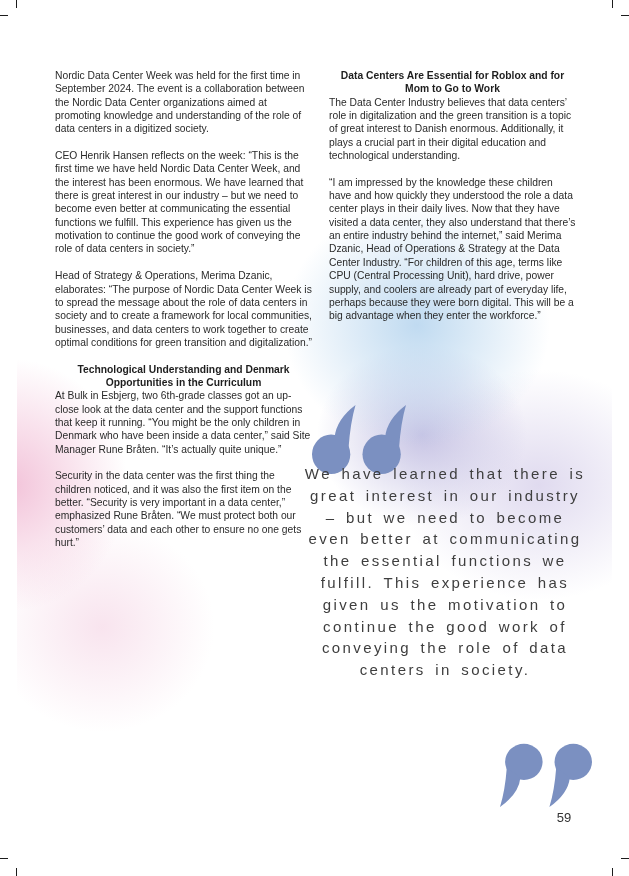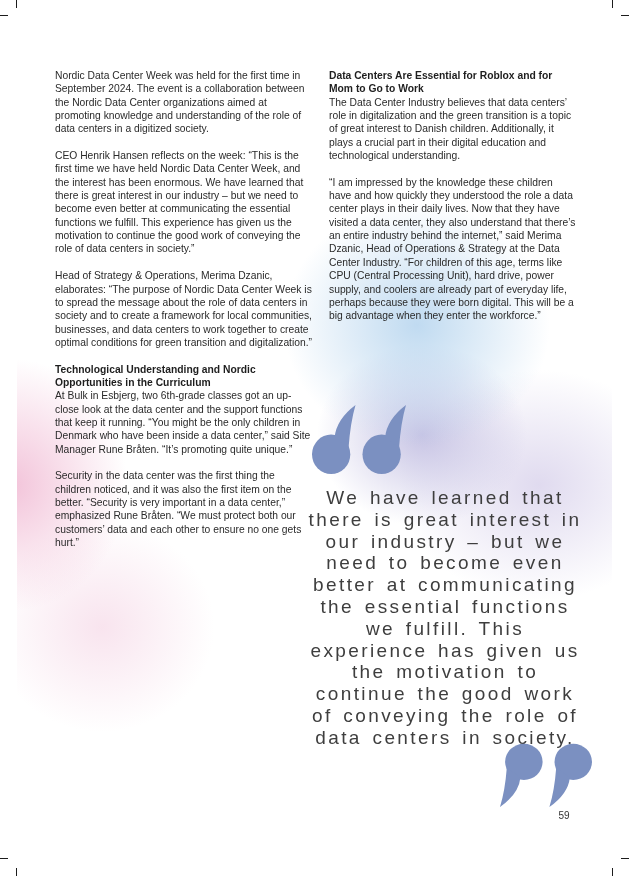--- a/index.html
+++ b/index.html
@@ -46,43 +46,43 @@
     font-size: 10.3px;
     line-height: 13.35px;
     color: #2a2a2a;
   }
   .col-left  { left: 38px;  width: 257px; }
   .col-right { left: 312px; width: 247px; }
   .col p { margin: 0 0 13.35px 0; }
   .col h3 {
     margin: 0; padding: 0;
     font-size: 10.3px; line-height: 13.35px;
-    font-weight: bold; color: #1e1e1e;
+    font-weight: bold; color: #1e1e1e; text-align: center;
   }
 
   .qmark { position: absolute; }
   .qmark.open  { left: 295px; top: 390px; }
   .qmark.close { left: 483px; top: 728px; transform: rotate(180deg); }
 
   .quote-text {
     position: absolute;
-    left: 286px; top: 472px; width: 284px;
+    left: 286px; top: 448px; width: 284px;
     text-align: center;
-    font-size: 19px;
+    font-size: 15px;
     line-height: 21.8px;
     letter-spacing: 2.4px;
     word-spacing: 3px;
     color: #3e3e3e;
   }
 
   .page-number {
     position: absolute;
     left: 527px; top: 795px; width: 40px;
     text-align: center;
-    font-size: 10px;
+    font-size: 13px;
     color: #333333;
   }
 </style>
 </head>
 <body>
 
 <div class="canvas">
 
   <div class="crop tl-v"></div>
   <div class="crop tl-h"></div>
@@ -92,28 +92,28 @@
   <div class="crop bl-v"></div>
   <div class="crop br-v"></div>
   <div class="crop br-h"></div>
 
   <div class="page">
 
     <div class="col col-left">
       <p>Nordic Data Center Week was held for the first time in September 2024. The event is a collaboration between the Nordic Data Center organizations aimed at promoting knowledge and understanding of the role of data centers in a digitized society.</p>
       <p>CEO Henrik Hansen reflects on the week: “This is the first time we have held Nordic Data Center Week, and the interest has been enormous. We have learned that there is great interest in our industry – but we need to become even better at communicating the essential functions we fulfill. This experience has given us the motivation to continue the good work of conveying the role of data centers in society.”</p>
       <p>Head of Strategy &amp; Operations, Merima Dzanic, elaborates: “The purpose of Nordic Data Center Week is to spread the message about the role of data centers in society and to create a framework for local communities, businesses, and data centers to work together to create optimal conditions for green transition and digitalization.”</p>
-      <h3>Technological Understanding and Nordic Opportunities in the Curriculum</h3>
-      <p>At Bulk in Esbjerg, two 6th-grade classes got an up-close look at the data center and the support functions that keep it running. “You might be the only children in Denmark who have been inside a data center,” said Site Manager Rune Bråten. “It’s promoting quite unique.”</p>
+      <h3>Technological Understanding and Denmark Opportunities in the Curriculum</h3>
+      <p>At Bulk in Esbjerg, two 6th-grade classes got an up-close look at the data center and the support functions that keep it running. “You might be the only children in Denmark who have been inside a data center,” said Site Manager Rune Bråten. “It’s actually quite unique.”</p>
       <p>Security in the data center was the first thing the children noticed, and it was also the first item on the better. “Security is very important in a data center,” emphasized Rune Bråten. “We must protect both our customers’ data and each other to ensure no one gets hurt.”</p>
     </div>
 
     <div class="col col-right">
       <h3>Data Centers Are Essential for Roblox and for Mom to Go to Work</h3>
-      <p>The Data Center Industry believes that data centers’ role in digitalization and the green transition is a topic of great interest to Danish children. Additionally, it plays a crucial part in their digital education and technological understanding.</p>
+      <p>The Data Center Industry believes that data centers’ role in digitalization and the green transition is a topic of great interest to Danish enormous. Additionally, it plays a crucial part in their digital education and technological understanding.</p>
       <p>“I am impressed by the knowledge these children have and how quickly they understood the role a data center plays in their daily lives. Now that they have visited a data center, they also understand that there’s an entire industry behind the internet,” said Merima Dzanic, Head of Operations &amp; Strategy at the Data Center Industry. “For children of this age, terms like CPU (Central Processing Unit), hard drive, power supply, and coolers are already part of everyday life, perhaps because they were born digital. This will be a big advantage when they enter the workforce.”</p>
     </div>
 
     <svg class="qmark open" width="94" height="70" viewBox="0 0 108 78" preserveAspectRatio="none">
       <g fill="#7B90C1">
         <circle cx="22" cy="55" r="22"></circle>
         <path d="M50 0 Q28 16 26 36 L42 48 Q44 20 50 0 Z"></path>
         <circle cx="80" cy="55" r="22"></circle>
         <path d="M108 0 Q86 16 84 36 L100 48 Q102 20 108 0 Z"></path>
       </g>

